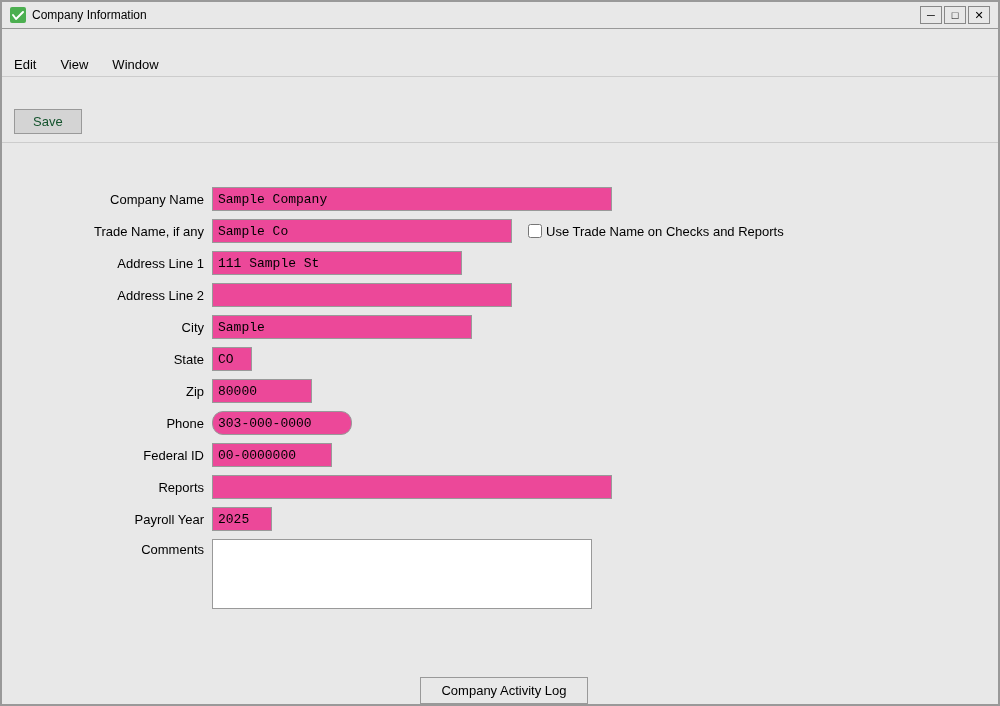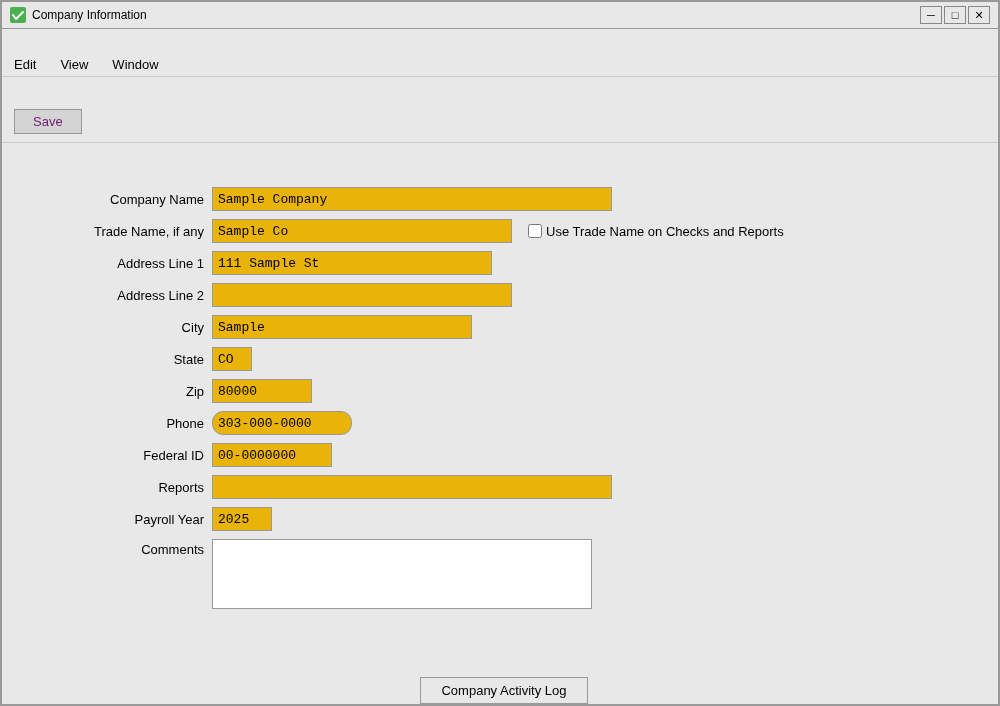--- a/index.html
+++ b/index.html
@@ -88,21 +88,21 @@
       border-bottom: 1px solid #ccc;
     }
 
     .save-btn {
       background: #d4d4d4;
       border: 1px solid #999;
       padding: 4px 18px;
       font-family: Arial, sans-serif;
       font-size: 13px;
       cursor: pointer;
-      color: #701a75;
+      color: #14532d;
     }
 
     .content {
       padding: 20px 30px;
       flex: 1;
     }
 
     .form-row {
       display: flex;
       align-items: center;
@@ -114,37 +114,37 @@
       width: 180px;
       padding-right: 8px;
       font-family: Arial, sans-serif;
       font-size: 13px;
       color: #000;
       flex-shrink: 0;
     }
 
     .form-input {
       border: 1px solid #999;
-      background: #eab308;
+      background: #ec4899;
       padding: 3px 5px;
       font-family: 'Courier New', Courier, monospace;
       font-size: 13px;
       height: 24px;
     }
 
     .input-company-name {
       width: 400px;
     }
 
     .input-trade-name {
       width: 300px;
     }
 
     .input-address1 {
-      width: 280px;
+      width: 250px;
     }
 
     .input-address2 {
       width: 300px;
     }
 
     .input-city {
       width: 260px;
     }
 

